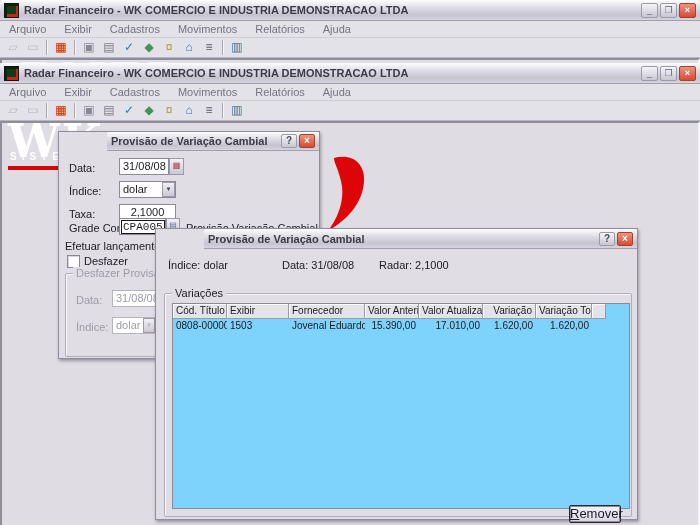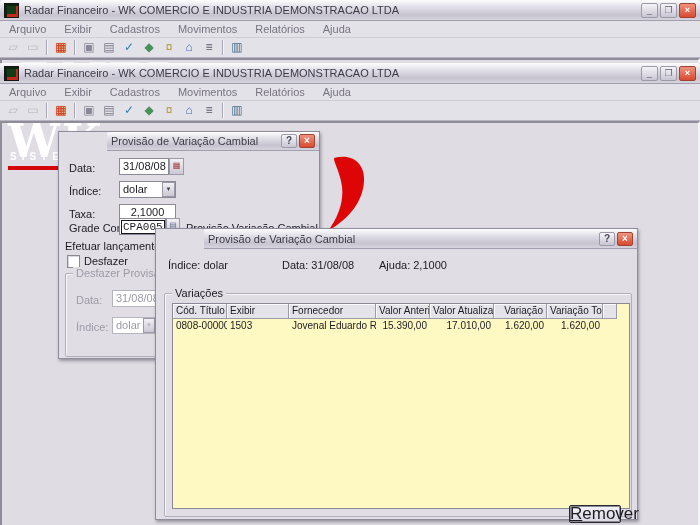--- a/index.html
+++ b/index.html
@@ -6,21 +6,21 @@
   .stage{position:relative;width:700px;height:525px;overflow:hidden;background:#dfdce3;
          font-family:"Liberation Sans",sans-serif;font-size:11px;color:#1c1b22;}
 
   
   .win{position:absolute;left:0;width:700px;overflow:hidden;background:#e2e0e7;}
   .titlebar{height:21px;display:flex;align-items:center;padding:0 4px;box-sizing:border-box;
             background:linear-gradient(180deg,#fdfdfe 0%,#dddbe4 40%,#c7c4d1 75%,#d6d4dd 100%);
             border-bottom:1px solid #a19eae;border-radius:3px 3px 0 0;}
   .appicon{width:13px;height:13px;margin-right:5px;background:#123c18;border:1px solid #151515;
            box-shadow:inset 2px 2px 0 #0b240e, inset -2px -3px 0 #c22a1a;}
-  .title{font-weight:normal;color:#3b3a45;flex:1;white-space:nowrap;overflow:hidden;font-size:11px;}
+  .title{font-weight:bold;color:#3b3a45;flex:1;white-space:nowrap;overflow:hidden;font-size:11px;}
   .wbtns{display:flex;gap:2px;}
   .wbtn{width:17px;height:15px;box-sizing:border-box;border:1px solid #9c99a8;border-radius:2px;
         background:linear-gradient(180deg,#f5f4f8,#c9c6d3);font-size:9px;line-height:12px;
         text-align:center;color:#605d6b;}
   .wbtn.close{background:linear-gradient(180deg,#f0937e,#d74a30);color:#fff;font-weight:bold;
         border-color:#a04432;}
   .menubar{height:16px;display:flex;align-items:center;background:#e4e2e9;
            border-bottom:1px solid #cfccd7;color:#76737f;}
   .menu-item{padding:0 9px;line-height:16px;white-space:nowrap;}
   .toolbar{height:19px;display:flex;align-items:center;background:#e4e2e9;
@@ -62,33 +62,33 @@
   .chk{position:absolute;width:11px;height:11px;background:#fff;border:1px solid #8c8997;
        box-shadow:inset 1px 1px 0 #d8d6df;}
   .groupbox{position:absolute;border:1px solid #b1aebb;border-radius:2px;box-sizing:border-box;
             box-shadow:inset 1px 1px 0 #f7f6fa;}
   .grouplabel{position:absolute;top:-7px;left:7px;background:#e0dde5;padding:0 3px;white-space:nowrap;}
   .dis{color:#9d9ba6;}
   .dis .fld{color:#9d9ba6;border-color:#b6b4bf;}
   .dis .sbtn,.dis .arrow{color:#b6b4bf;}
 
   
-  .grid{position:absolute;background:#fef9c3;border:1px solid #8c8997;box-sizing:border-box;overflow:hidden;}
+  .grid{position:absolute;background:#7dd3fc;border:1px solid #8c8997;box-sizing:border-box;overflow:hidden;}
   .gh-row{display:flex;height:15px;}
   .gh{background:#e5e3ea;border-right:1px solid #9d9aa8;border-bottom:1px solid #9d9aa8;
       box-shadow:inset 1px 1px 0 #fbfafd;font-size:10px;line-height:14px;padding:0 3px;
       box-sizing:border-box;white-space:nowrap;overflow:hidden;flex:none;}
   .gh.stub{width:14px;}
   .gr{display:flex;height:14px;font-size:10px;}
   .gc{padding:0 3px;line-height:14px;box-sizing:border-box;white-space:nowrap;overflow:hidden;flex:none;}
   .ra{text-align:right;}
-  .w1{width:54px;} .w2{width:62px;} .w3{width:87px;} .w4{width:54px;} .w5{width:64px;}
+  .w1{width:54px;} .w2{width:62px;} .w3{width:76px;} .w4{width:54px;} .w5{width:64px;}
   .w6{width:53px;} .w7{width:56px;}
 
-  .btn{position:absolute;box-sizing:border-box;text-align:left;font-size:17px;line-height:15px;
+  .btn{position:absolute;box-sizing:border-box;text-align:left;font-size:13px;line-height:15px;
        background:linear-gradient(180deg,#f5f4f8,#d9d6e1);border:1px solid #2b2a33;border-radius:2px;
        box-shadow:inset 0 0 0 1px #8c8997;}
   .btn::first-letter{text-decoration:underline;}
   .heart{position:absolute;}
 </style>
 </head>
 <body>
 
 <div class="stage">
 
@@ -222,21 +222,21 @@
     <div class="titlebar" style="height:20px;">
       <div class="title">Provisão de Variação Cambial</div>
       <div class="wbtns">
         <div class="dbtn">?</div>
         <div class="dbtn close">×</div>
       </div>
     </div>
 
     <div class="lbl" style="left:12px;top:30px;">Índice: dolar</div>
     <div class="lbl" style="left:126px;top:30px;">Data: 31/08/08</div>
-    <div class="lbl" style="left:223px;top:30px;">Ajuda: 2,1000</div>
+    <div class="lbl" style="left:223px;top:30px;">Radar: 2,1000</div>
 
     <div class="groupbox" style="left:8px;top:64px;width:468px;height:224px;">
       <div class="grouplabel">Variações</div>
 
       <div class="grid" style="left:7px;top:9px;width:458px;height:206px;">
         <div class="gh-row">
           <div class="gh w1">Cód. Título</div>
           <div class="gh w2">Exibir</div>
           <div class="gh w3">Fornecedor</div>
           <div class="gh w4 ra">Valor Anterior</div>

